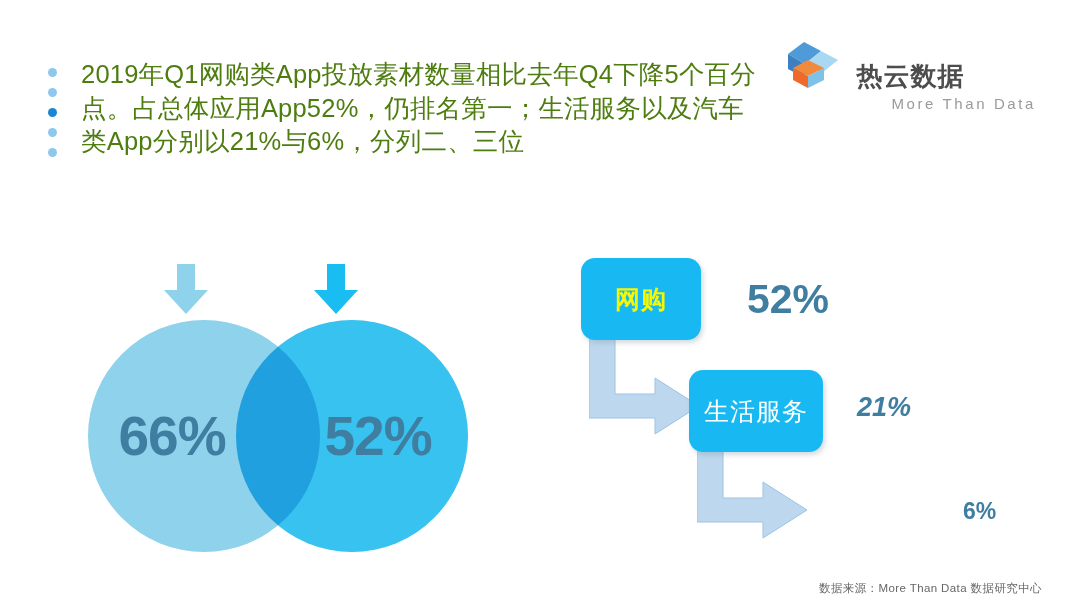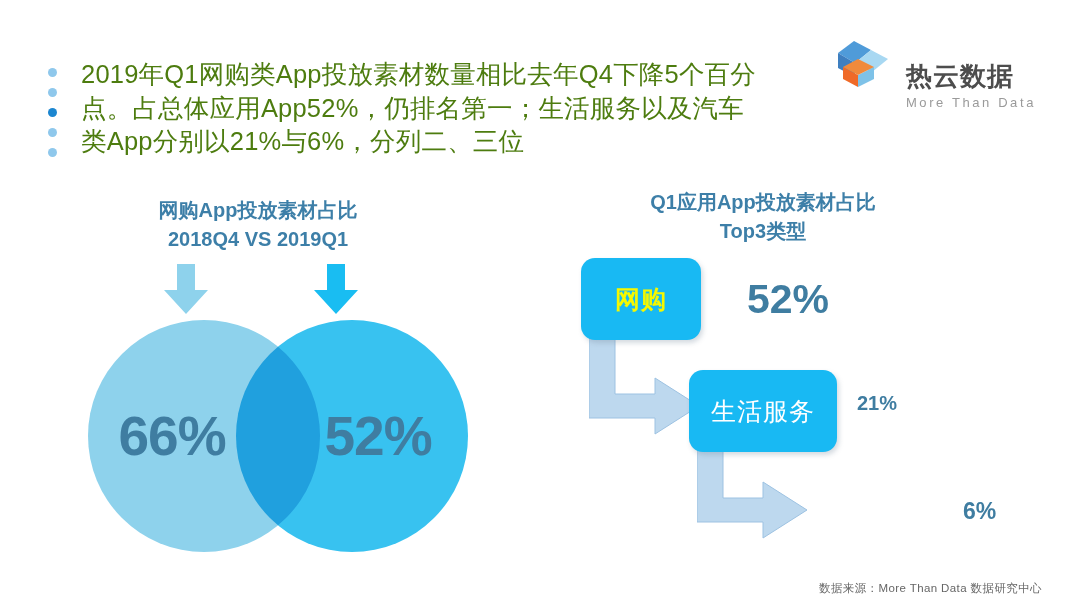--- a/index.html
+++ b/index.html
@@ -40,23 +40,24 @@
   }
   .logo-cn {
     font-size: 26px;
     font-weight: bold;
     color: #4d4d4d;
     letter-spacing: 1px;
     margin-top: 45px;
   }
   .logo-en {
     margin-top: 7px;
-    font-size: 13px;
+    font-size: 15px;
     color: #9a9a9a;
     letter-spacing: 2.6px;
+    margin-left: 35px;
   }
 
   
   .headline {
     position: absolute;
     left: 48px;
     top: 58px;
     display: flex;
     align-items: flex-start;
   }
@@ -157,31 +158,31 @@
     background: #18b9f3;
     box-shadow: 2px 3px 5px rgba(120,140,160,0.32);
     display: flex;
     align-items: center;
     justify-content: center;
     color: #ffffff;
     font-size: 25px;
     letter-spacing: 1px;
   }
   #box-1 { left: 6px;   top: 8px;   width: 120px; height: 82px; }
-  #box-2 { left: 114px; top: 120px; width: 148px; height: 82px; }
+  #box-2 { left: 114px; top: 120px; width: 134px; height: 82px; }
   #box-3 { left: 226px; top: 224px; width: 134px; height: 82px; }
   #box-1 .flow-box-label { color: #f5f800; font-weight: bold; }
 
   .flow-pct {
     position: absolute;
     color: #3f7da1;
     font-weight: bold;
   }
   #pct-1 { left: 172px; top: 26px;  font-size: 41px; }
-  #pct-2 { left: 282px; top: 142px; font-size: 20px; }
+  #pct-2 { left: 282px; top: 142px; font-size: 27px; font-style: italic; }
   #pct-3 { left: 388px; top: 248px; font-size: 23px; }
 
   .elbow {
     position: absolute;
     width: 116px;
     height: 104px;
   }
   .elbow svg { display: block; width: 100%; height: 100%; }
   #elbow-1 { left: 14px;  top: 84px; }
   #elbow-2 { left: 122px; top: 188px; }
@@ -224,22 +225,20 @@
       <span class="dot"></span>
       <span class="dot dot-strong"></span>
       <span class="dot"></span>
       <span class="dot"></span>
     </div>
     <div class="headline-text">2019年Q1网购类App投放素材数量相比去年Q4下降5个百分
 点。占总体应用App52%，仍排名第一；生活服务以及汽车
 类App分别以21%与6%，分列二、三位</div>
   </div>
 
-  <div class="section-title" id="title-left">网购App投放素材占比
-2018Q4 VS 2019Q1</div>
 
   <div class="venn">
 
     <div class="arrow-down" id="arrow-left">
       <svg viewBox="0 0 52 52" xmlns="http://www.w3.org/2000/svg">
         <polygon points="17,0 35,0 35,26 48,26 26,50 4,26 17,26" fill="#8ed2ec"></polygon>
       </svg>
     </div>
     <div class="arrow-down" id="arrow-right">
       <svg viewBox="0 0 52 52" xmlns="http://www.w3.org/2000/svg">
@@ -248,22 +247,20 @@
     </div>
 
     <div class="circle" id="circle-left">
       <span class="circle-label">66%</span>
     </div>
     <div class="circle" id="circle-right">
       <span class="circle-label">52%</span>
     </div>
   </div>
 
-  <div class="section-title" id="title-right">Q1应用App投放素材占比
-Top3类型</div>
 
   <div class="flow">
 
     <div class="elbow" id="elbow-1">
       <svg viewBox="0 0 116 104" xmlns="http://www.w3.org/2000/svg">
         <polygon points="0,0 26,0 26,60 66,60 66,44 110,72 66,100 66,84 0,84" fill="#bdd8ee" stroke="#9dc2e2" stroke-width="1"></polygon>
       </svg>
     </div>
     <div class="elbow" id="elbow-2">
       <svg viewBox="0 0 116 104" xmlns="http://www.w3.org/2000/svg">

